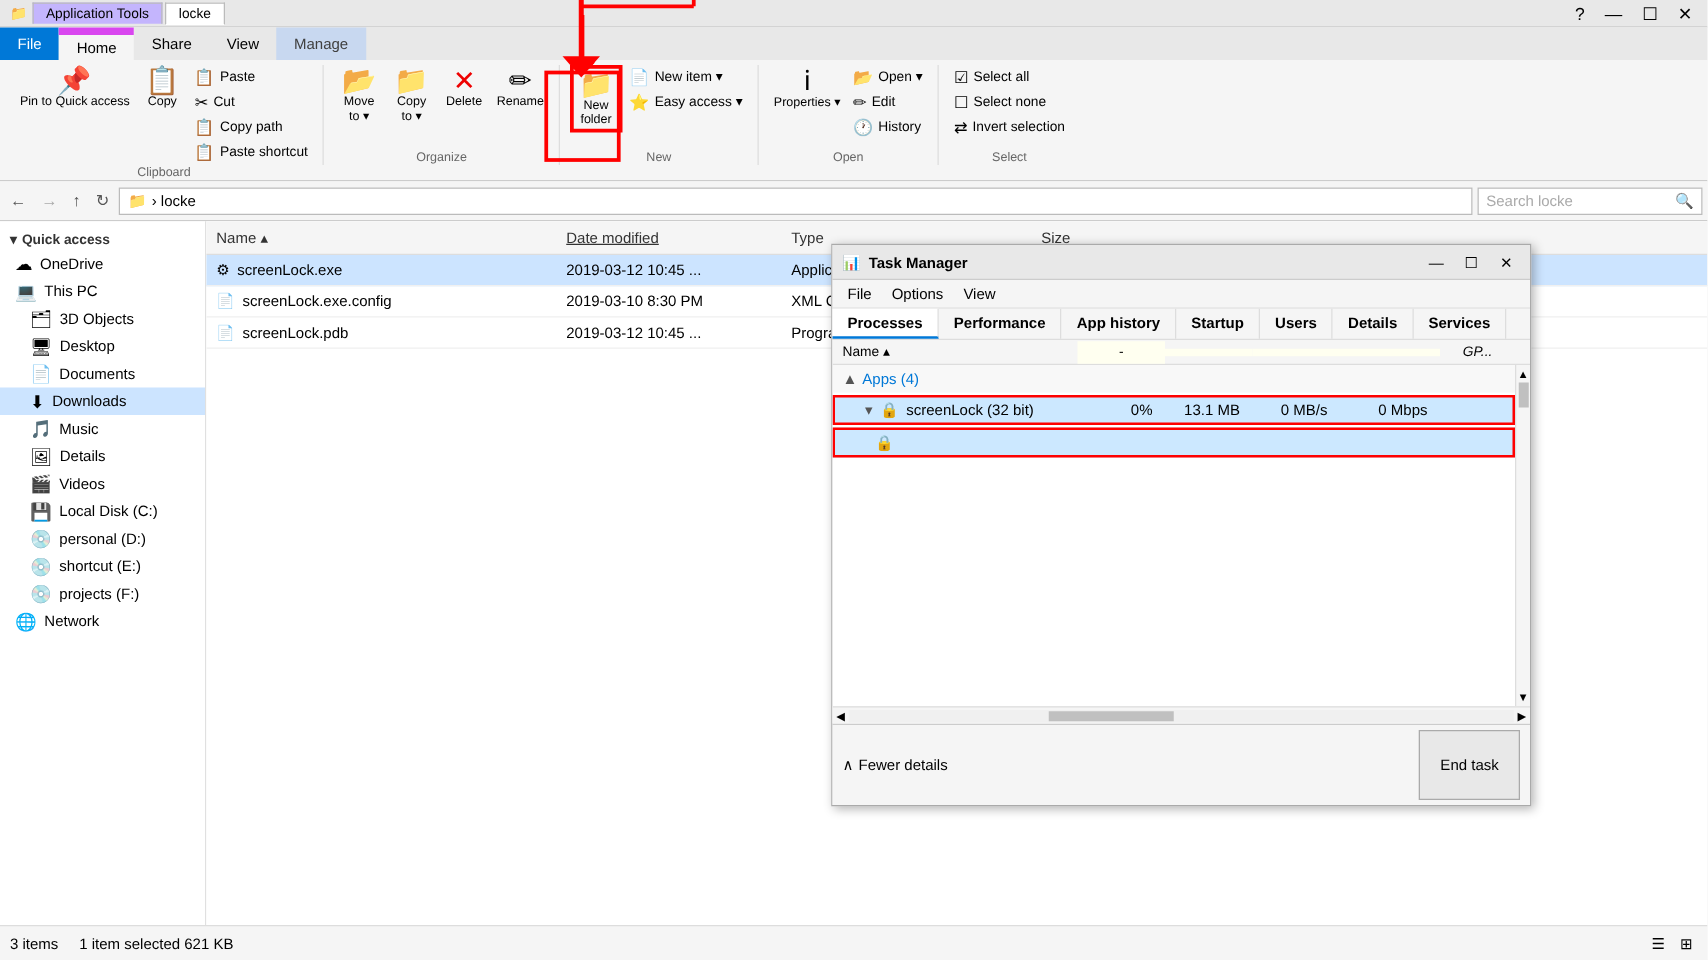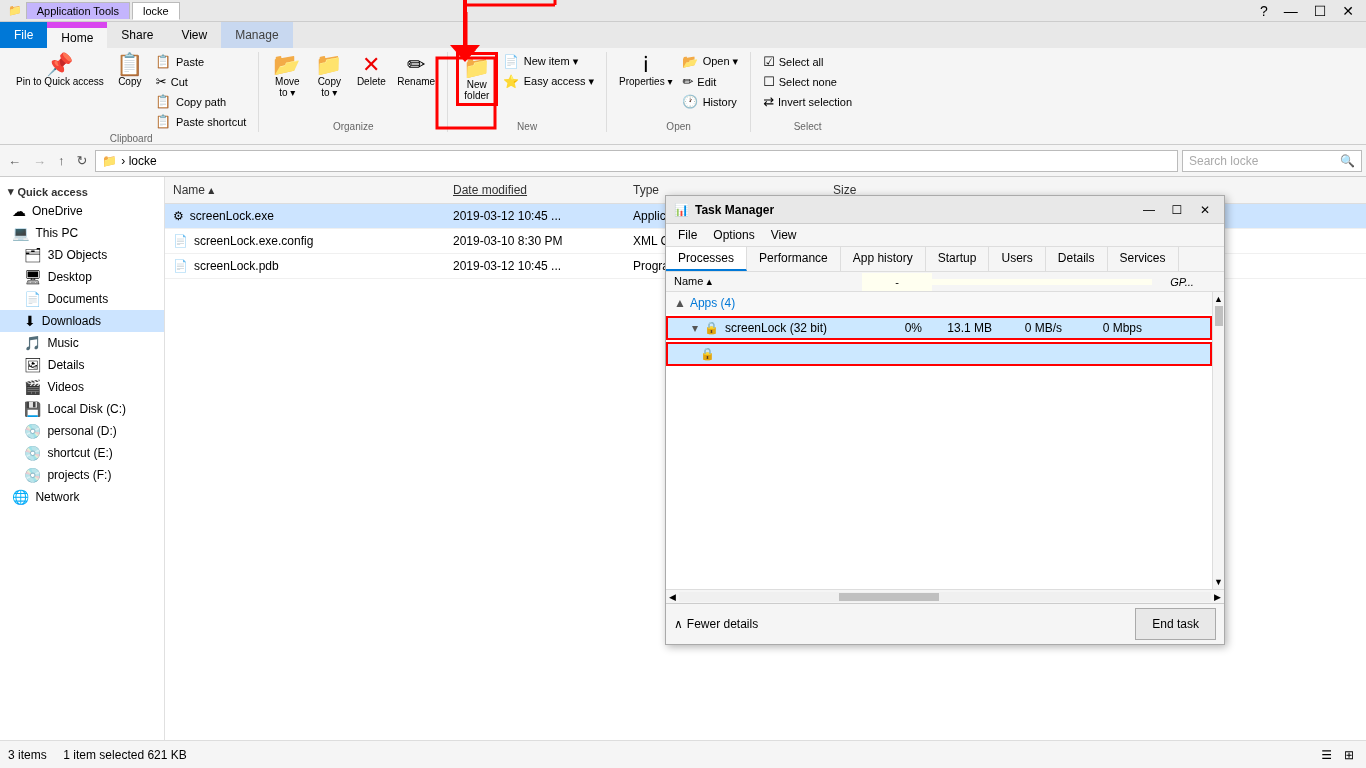--- a/index.html
+++ b/index.html
@@ -257,40 +257,41 @@
     .tm-tabs {
       display: flex;
       border-bottom: 1px solid #ddd;
       background: #f5f5f5;
     }
     .tm-tab {
       padding: 4px 12px;
       font-size: 12px;
       cursor: pointer;
       border-right: 1px solid #ddd;
+      font-weight: bold;
     }
     .tm-tab.active { background: #fff; border-bottom: 2px solid #0078d7; }
     .tm-content {
       flex: 1;
       overflow-y: auto;
       background: #fff;
       display: flex;
       flex-direction: column;
     }
     .tm-footer {
       display: flex;
       align-items: center;
       justify-content: space-between;
       padding: 4px 8px;
       border-top: 1px solid #ccc;
       background: #f5f5f5;
     }
     .tm-fewer-details { display: flex; align-items: center; gap: 4px; cursor: pointer; font-size: 12px; }
     .end-task-btn {
-      padding: 8px 16px;
+      padding: 20px 16px;
       background: #e8e8e8;
       border: 1px solid #aaa;
       cursor: pointer;
       font-size: 12px;
     }
     .red-arrow {
       position: absolute;
       pointer-events: none;
       z-index: 200;
     }

